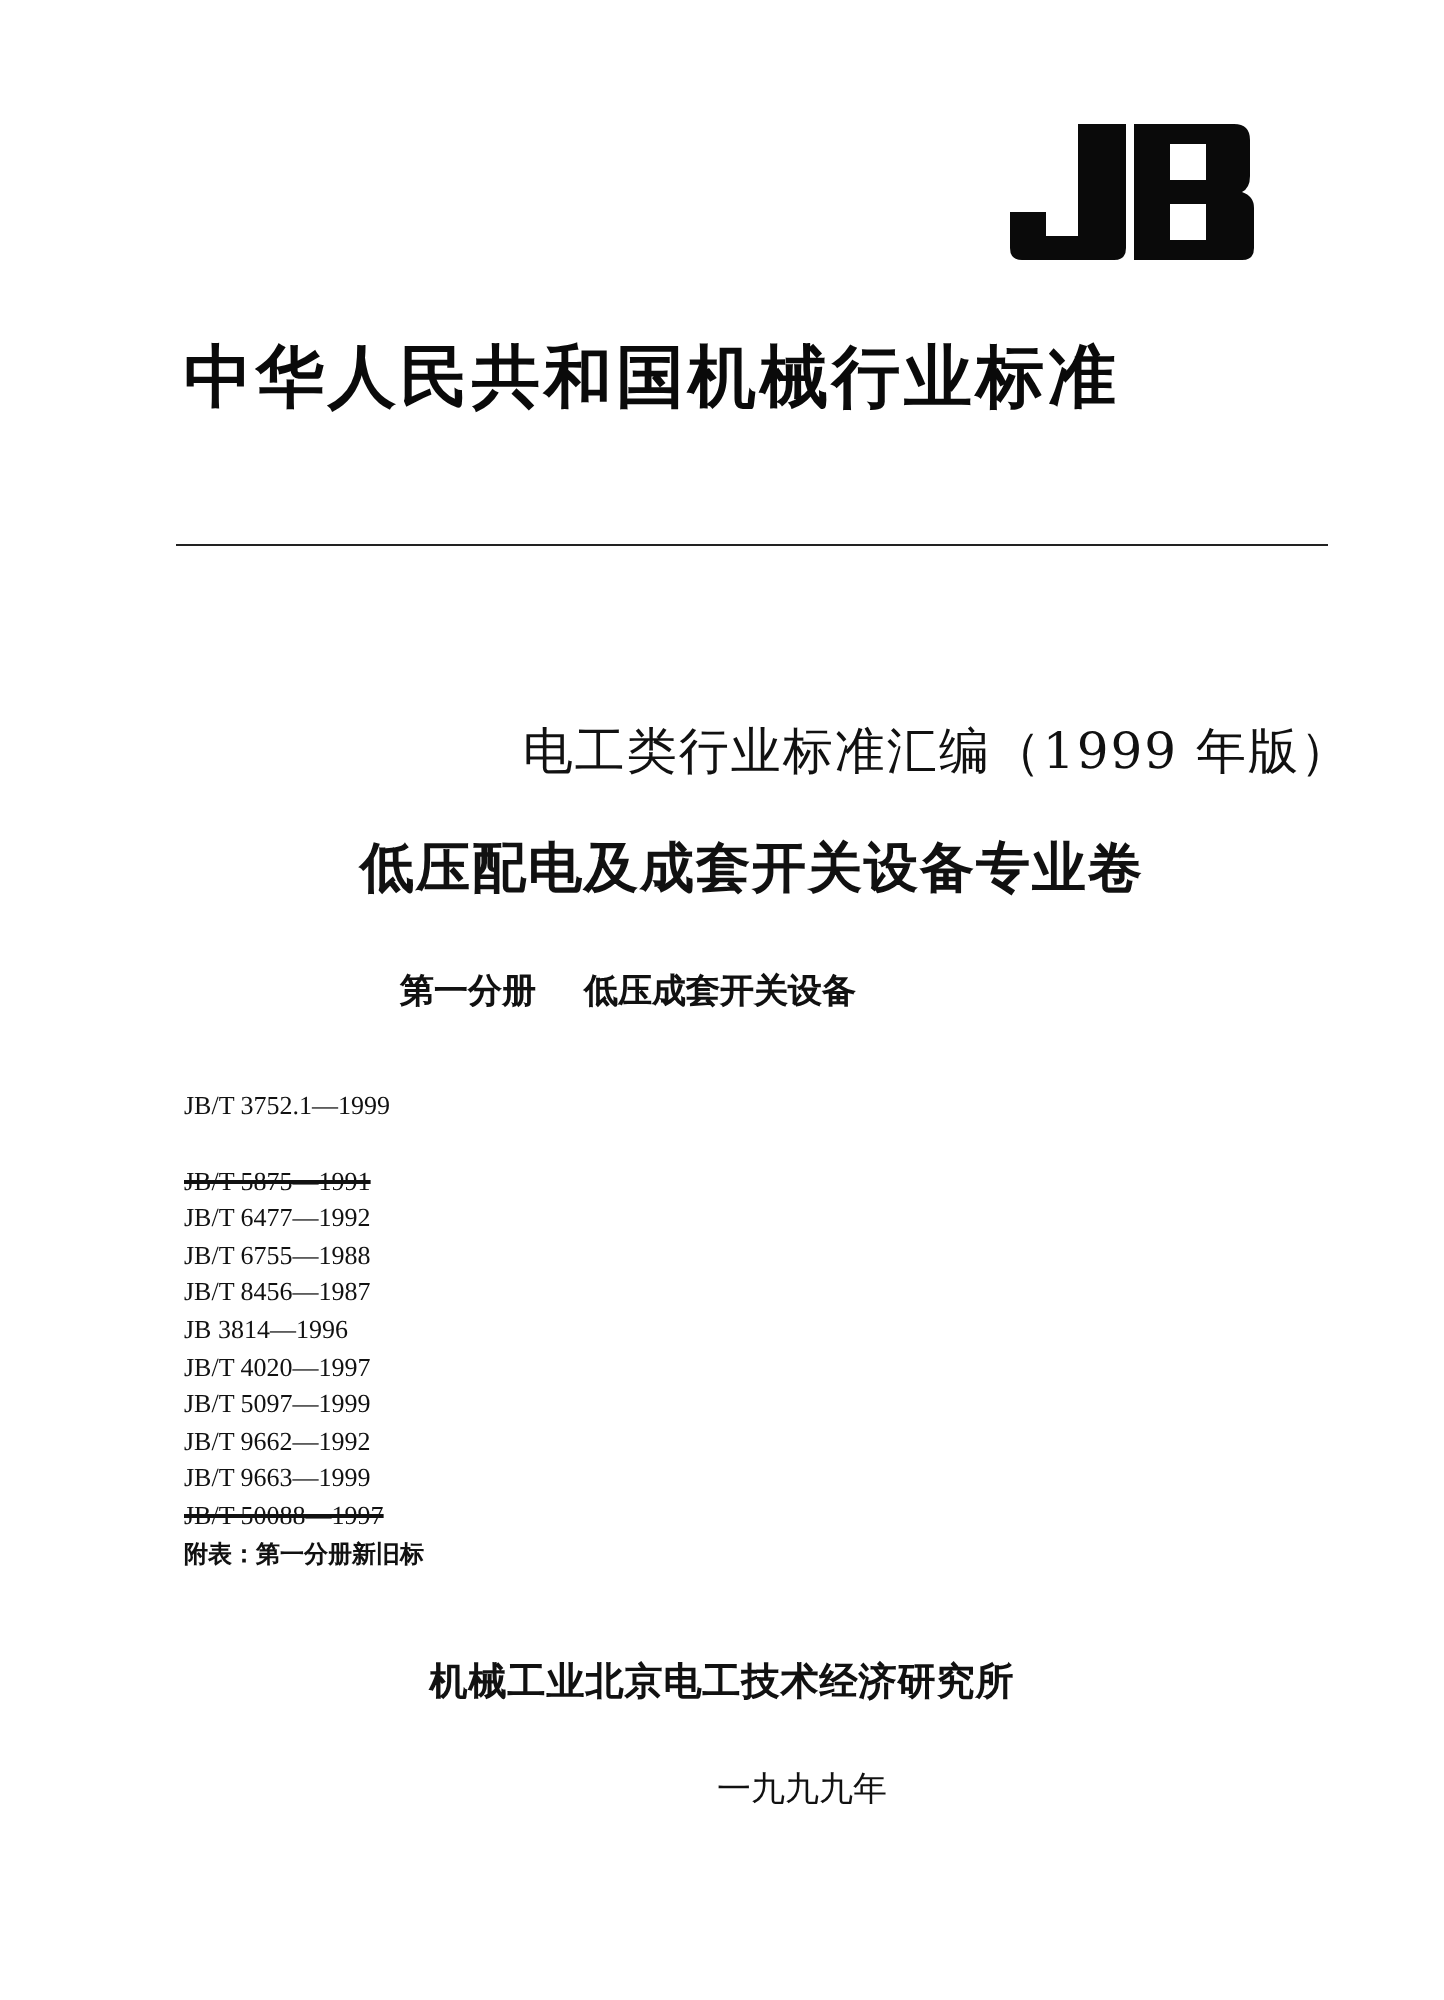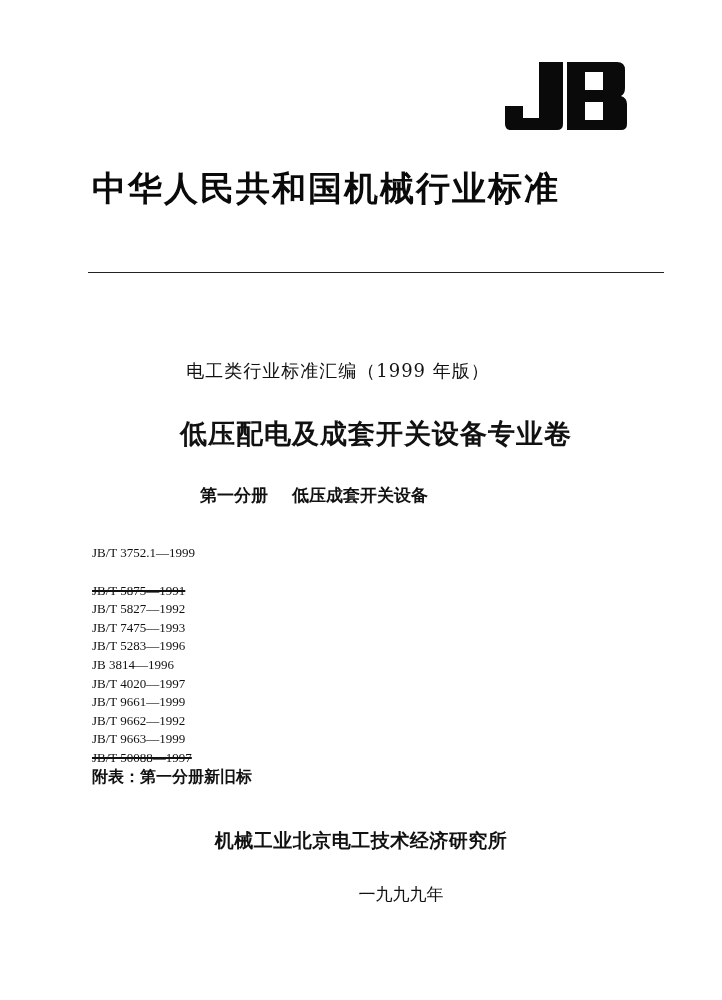--- a/index.html
+++ b/index.html
@@ -44,23 +44,23 @@
       top: 272px;
       width: 576px;
       height: 0;
       border-top: 1.5px solid #222222;
     }
 
     .collection-title {
       left: 0;
       width: 676px;
       top: 359px;
-      text-align: center;
+      text-align: right;
       font-family: "DejaVu Serif", "Liberation Serif", serif;
-      font-size: 18px;
+      font-size: 25px;
       letter-spacing: 1px;
       white-space: nowrap;
     }
 
     .volume-title {
       left: 0;
       width: 722px;
       top: 416px;
       text-align: center;
       font-family: "DejaVu Sans", "Liberation Sans", sans-serif;
@@ -95,21 +95,21 @@
     }
     .std-list li { white-space: nowrap; }
     .std-list li.first { margin-bottom: 19px; }
     .std-list li.struck {
       text-decoration: line-through;
       text-decoration-thickness: 2px;
     }
     .std-list li.appendix {
       font-family: Liberation Sans, sans-serif;
       font-weight: bold;
-      font-size: 16px;
+      font-size: 12px;
       text-align: right;
     }
 
     .publisher {
       left: 0;
       width: 722px;
       top: 828px;
       text-align: center;
       font-family: "DejaVu Sans", "Liberation Sans", sans-serif;
       font-weight: bold;
@@ -150,26 +150,26 @@
 
 <div class="abs volume-title">低压配电及成套开关设备专业卷</div>
 
 <div class="abs book-title">
   <span>第一分册</span><span class="gap"></span><span>低压成套开关设备</span>
 </div>
 
 <ul class="abs std-list">
   <li class="first">JB/T 3752.1—1999</li>
   <li class="struck">JB/T 5875—1991</li>
-  <li>JB/T 5827—1992</li>
-  <li>JB/T 7475—1993</li>
-  <li>JB/T 5283—1996</li>
+  <li>JB/T 6477—1992</li>
+  <li>JB/T 6755—1988</li>
+  <li>JB/T 8456—1987</li>
   <li>JB 3814—1996</li>
   <li>JB/T 4020—1997</li>
-  <li>JB/T 9661—1999</li>
+  <li>JB/T 5097—1999</li>
   <li>JB/T 9662—1992</li>
   <li>JB/T 9663—1999</li>
   <li class="struck">JB/T 50088—1997</li>
   <li class="appendix">附表：第一分册新旧标</li>
 </ul>
 
 <div class="abs publisher">机械工业北京电工技术经济研究所</div>
 
 <div class="abs year">一九九九年</div>
 

